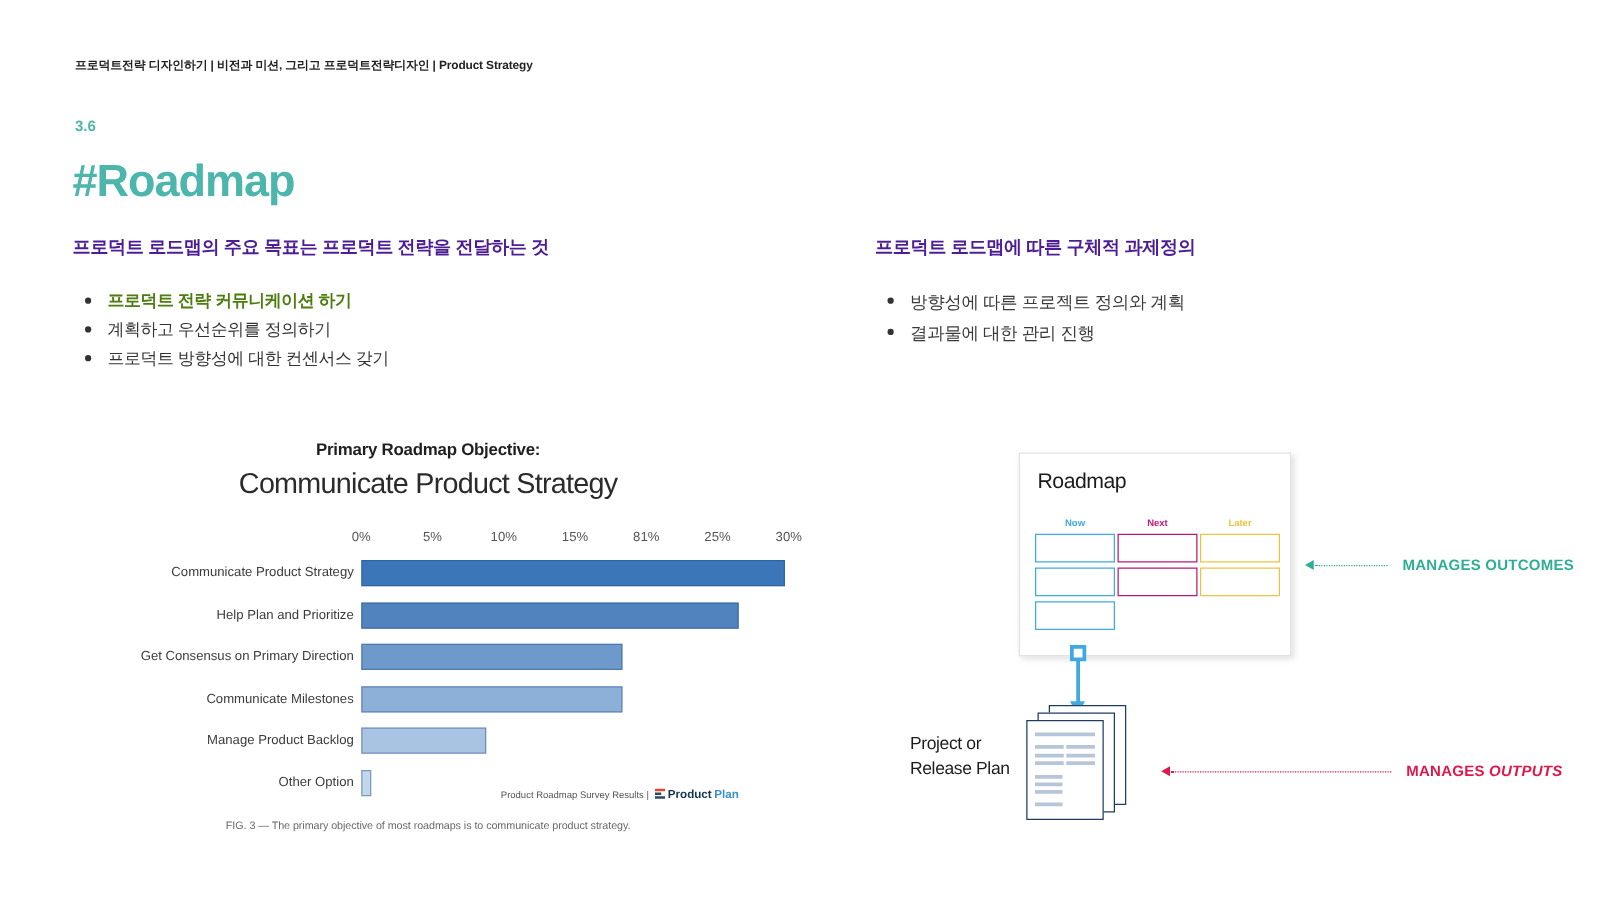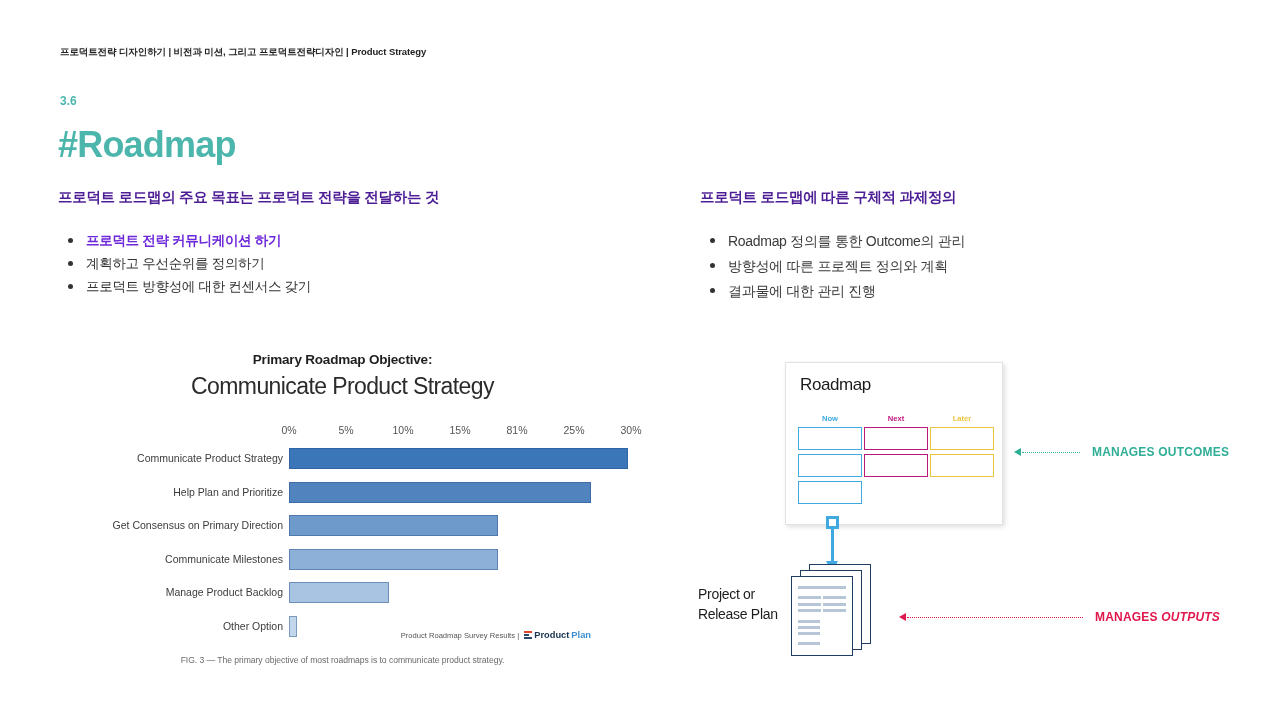--- a/index.html
+++ b/index.html
@@ -62,21 +62,21 @@
     letter-spacing: -0.3px;
   }
   .bullets li::before {
     content: "";
     position: absolute;
     left: 10px; top: 9px;
     width: 5px; height: 5px;
     border-radius: 50%;
     background: #333;
   }
-  .bullets li.strong { font-weight: bold; color: #6d28d9; }
+  .bullets li.strong { font-weight: bold; color: #4d7c0f; }
   .col-right .bullets li { font-size: 14px; line-height: 25px; color: #3a3a3a; }
 
   
   .chart-wrap {
     position: absolute;
     left: 95px; top: 352px;
     width: 495px; height: 325px;
   }
   .chart-title-sm {
     text-align: center;
@@ -178,21 +178,21 @@
     left: 0; top: 303px;
     width: 495px;
     text-align: center;
     font-size: 8.6px;
     color: #6a6a6a;
     letter-spacing: -0.05px;
     white-space: nowrap;
   }
 
   
-  .diagram { position: absolute; left: 684px; top: 352px; width: 560px; height: 320px; }
+  .diagram { position: absolute; left: 714px; top: 352px; width: 560px; height: 320px; }
 
   .roadmap-card {
     position: absolute;
     left: 101px; top: 10px;
     width: 218px; height: 163px;
     background: #fff;
     border: 1px solid #e2e2e2;
     box-shadow: 2px 2px 5px rgba(0,0,0,0.13);
   }
   .roadmap-card h4 {
@@ -310,21 +310,20 @@
   <ul class="bullets">
     <li class="strong">프로덕트 전략 커뮤니케이션 하기</li>
     <li>계획하고 우선순위를 정의하기</li>
     <li>프로덕트 방향성에 대한 컨센서스 갖기</li>
   </ul>
 </div>
 
 <div class="col col-right">
   <div class="col-head">프로덕트 로드맵에 따른 구체적 과제정의</div>
   <ul class="bullets">
-    <li>Roadmap 정의를 통한 Outcome의 관리</li>
     <li>방향성에 따른 프로젝트 정의와 계획</li>
     <li>결과물에 대한 관리 진행</li>
   </ul>
 </div>
 
 <div class="chart-wrap">
   <div class="chart-title-sm">Primary Roadmap Objective:</div>
   <div class="chart-title-lg">Communicate Product Strategy</div>
 
   <div class="plot">

